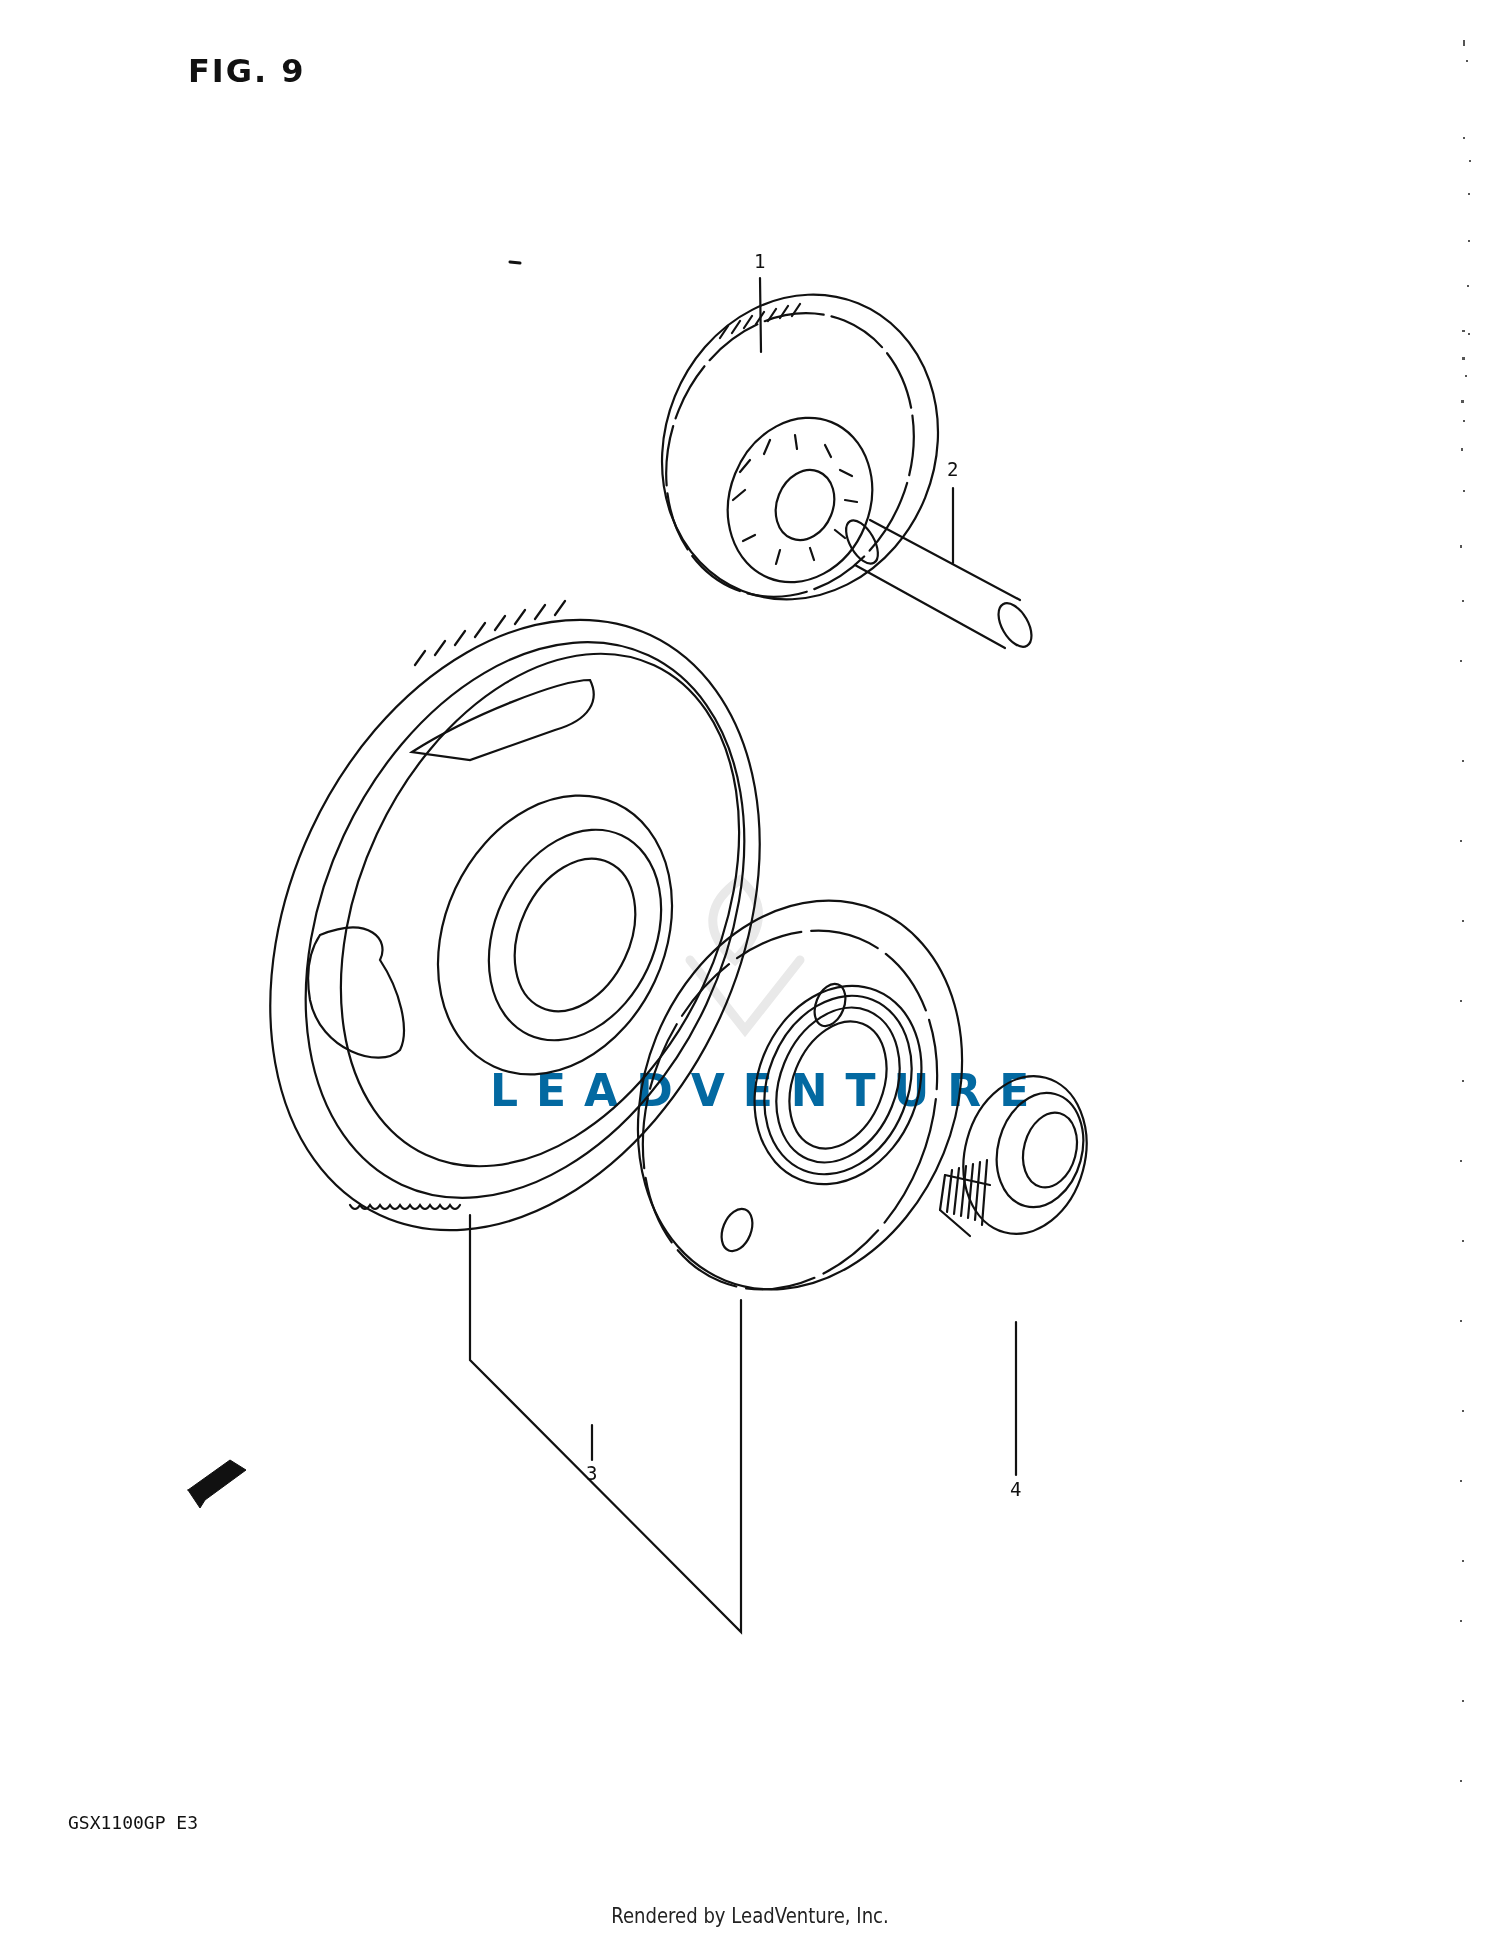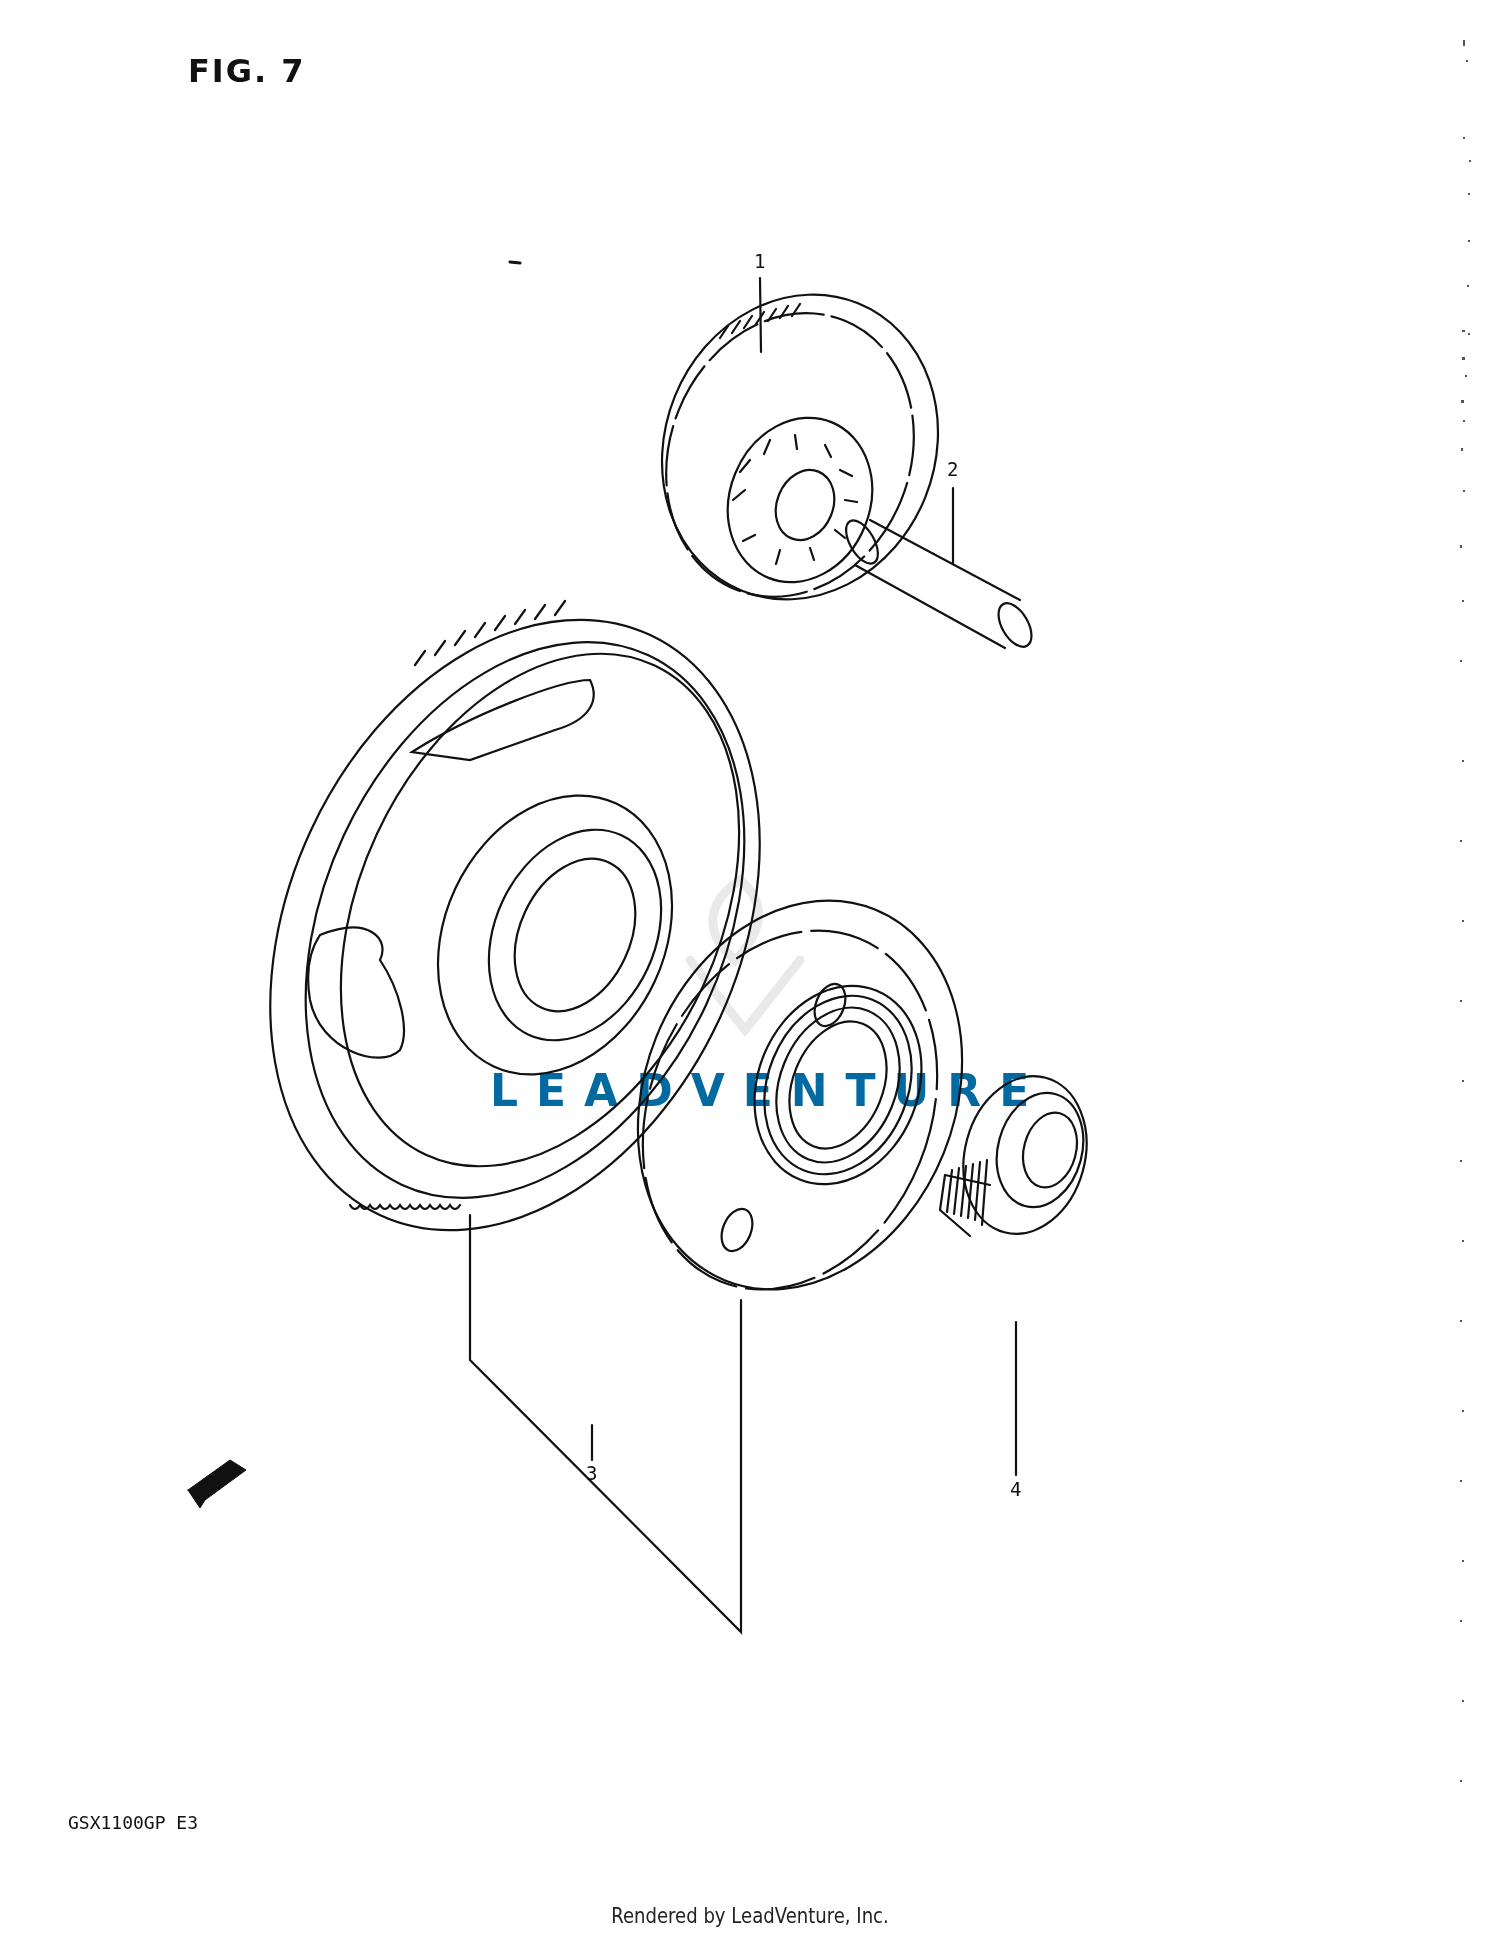--- a/index.html
+++ b/index.html
@@ -7,21 +7,21 @@
   .fig-title{position:absolute;left:188px;top:52px;font-family:"DejaVu Sans",sans-serif;font-weight:bold;font-size:32px;letter-spacing:2px;color:#111;}
   .model{position:absolute;left:68px;top:1812px;font-family:"DejaVu Sans Mono",monospace;font-size:18px;color:#111;letter-spacing:0px;}
   .footer{position:absolute;left:0;width:1500px;top:1904px;text-align:center;font-family:"DejaVu Sans",sans-serif;font-size:21px;color:#222;transform:scaleX(0.86);}
   .callout{position:absolute;font-family:"DejaVu Sans Mono",monospace;font-size:19px;color:#111;}
   .watermark{position:absolute;left:490px;top:1065px;font-family:"DejaVu Sans",sans-serif;font-weight:bold;font-size:44px;letter-spacing:18px;color:#0369a1;}
   svg.drawing{position:absolute;left:0;top:0;}
 </style>
 </head>
 <body>
 
-<div class="fig-title">FIG. 7</div>
+<div class="fig-title">FIG. 9</div>
 
 <div class="watermark">LEADVENTURE</div>
 
 <svg class="drawing" width="1500" height="1938" viewBox="0 0 1500 1938" fill="none" stroke="#111" stroke-width="2.2" stroke-linecap="round">
 
   <g stroke="#e9e9e9" stroke-width="9">
     <path d="M740 880 C710 900 700 930 735 960 C760 935 770 905 740 880 Z"></path>
     <path d="M690 960 L745 1030 L800 960"></path>
   </g>
 

